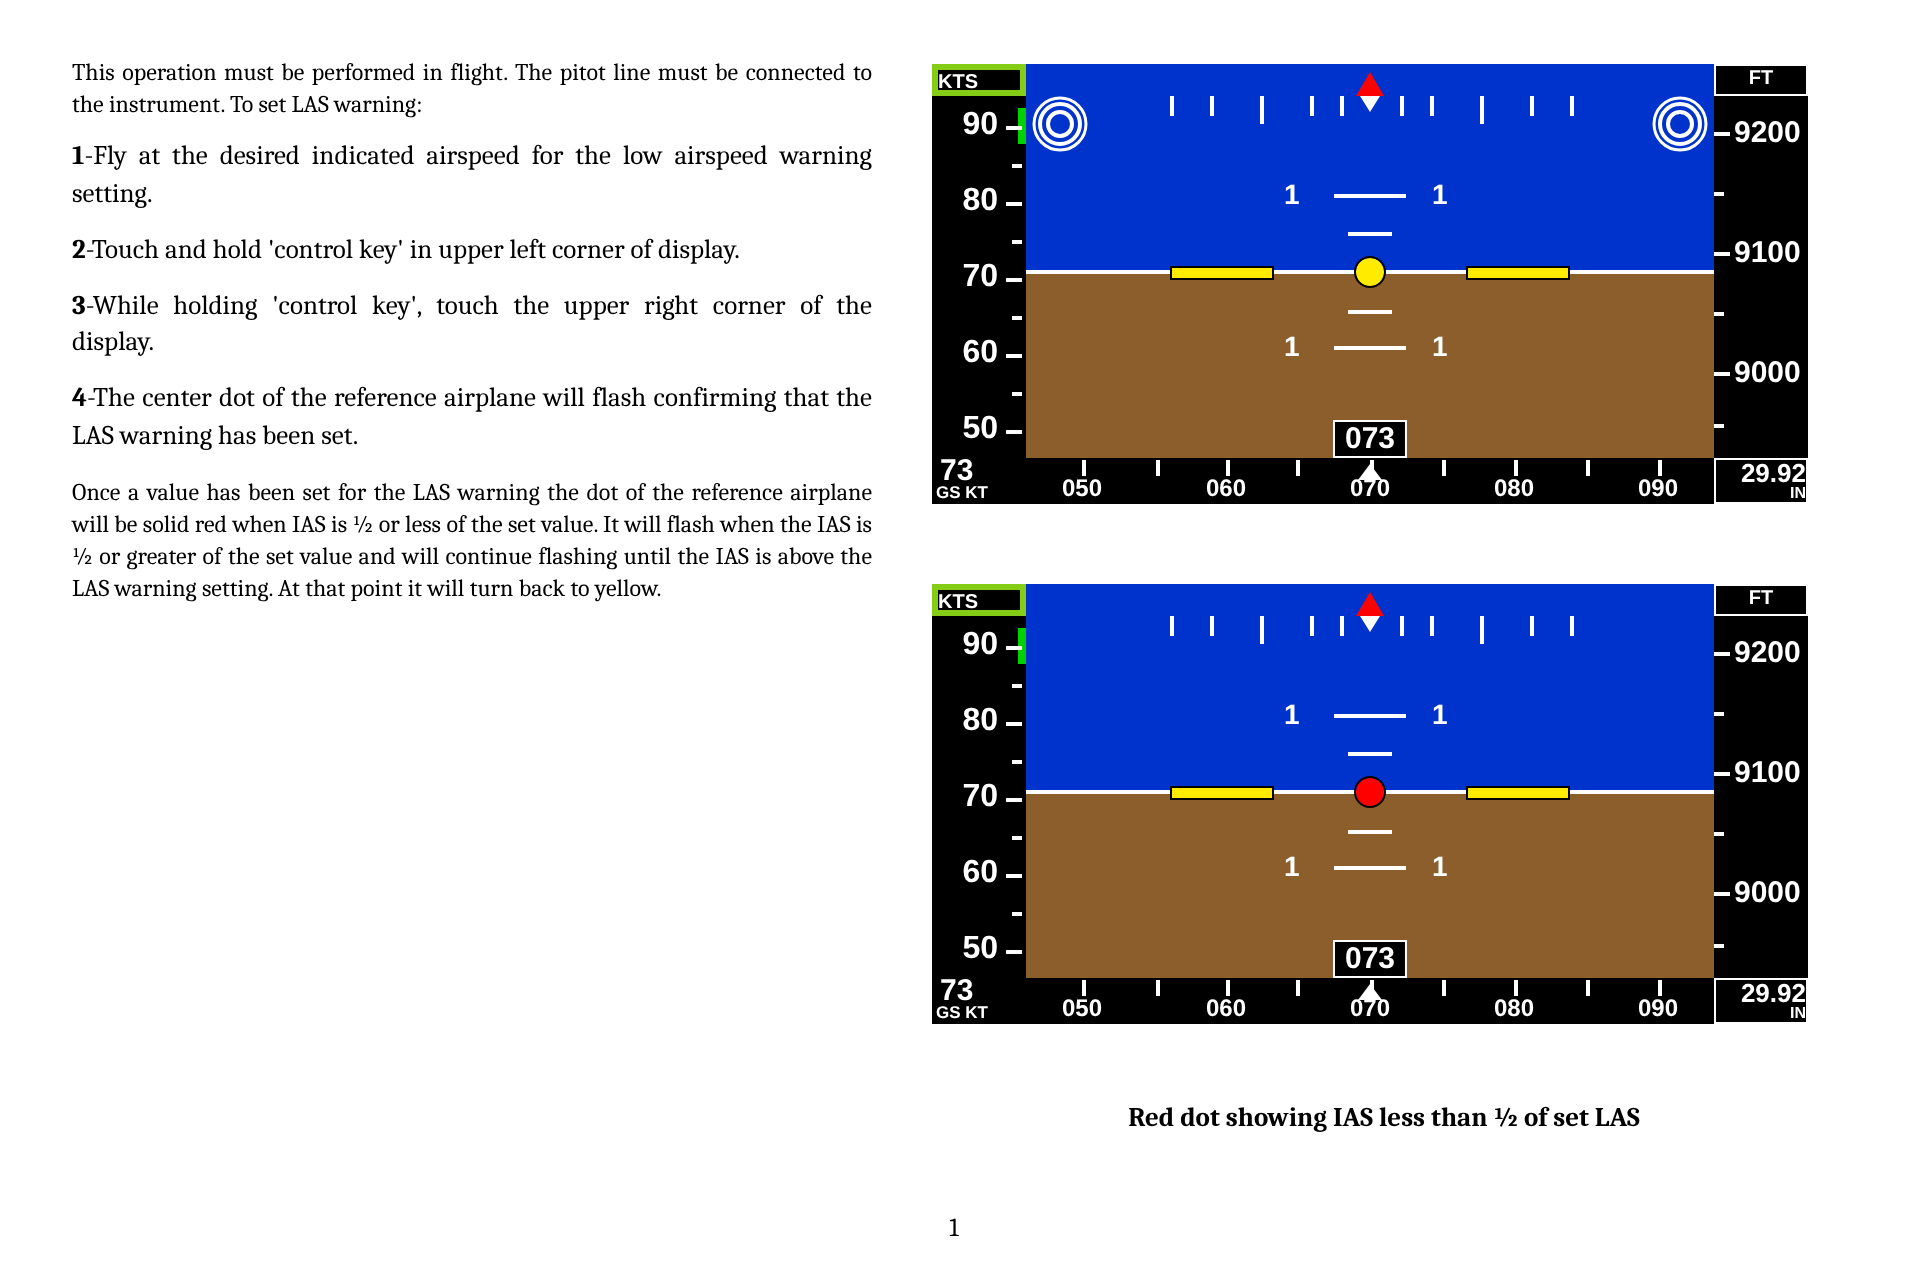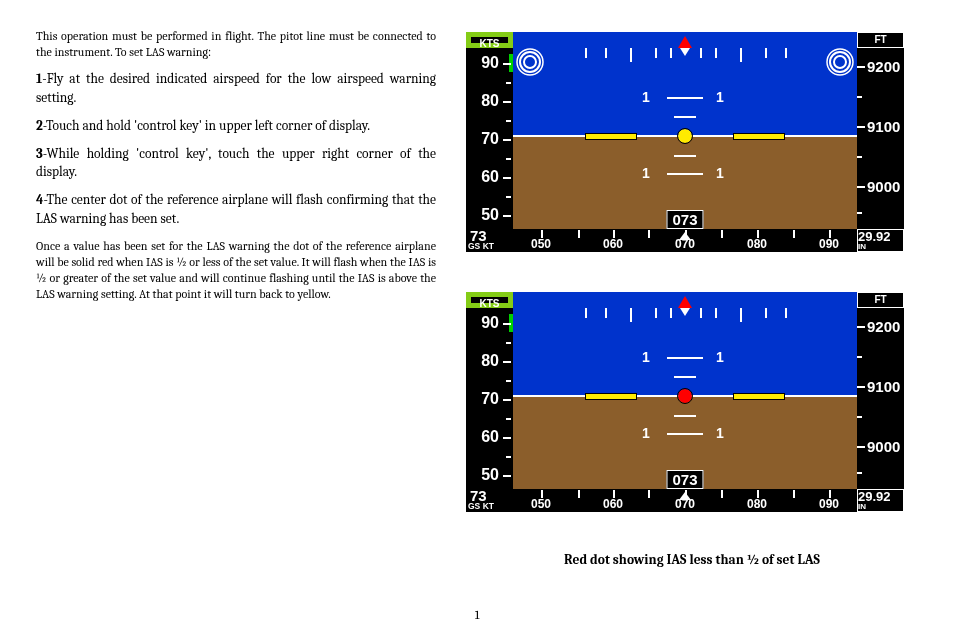--- a/index.html
+++ b/index.html
@@ -17,36 +17,36 @@
   
   .pfd { width: 438px; height: 220px; background: #000; position: relative; font-family: Arial, Helvetica, sans-serif; overflow: hidden; margin-bottom: 40px; }
   .pfd:last-of-type { margin-bottom: 6px; }
 
   .sky { position: absolute; left: 47px; right: 47px; top: 0; height: 104px; background: #0033CC; }
   .ground { position: absolute; left: 47px; right: 47px; top: 104px; bottom: 23px; background: #8B5E2B; }
   .compass { position: absolute; left: 47px; right: 47px; bottom: 0; height: 23px; background: #000; color: #fff; }
 
   
   .tape-l { position: absolute; left: 0; top: 0; bottom: 0; width: 47px; background: #000; color: #fff; }
-  .tape-l-hdr { position: absolute; top: 0; left: 0; right: 0; height: 16px; background:#000; border: 5px solid #84cc16; font-size: 10px; font-weight: bold; text-align: center; line-height: 14px; }
+  .tape-l-hdr { position: absolute; top: 0; left: 0; right: 0; height: 16px; background:#000; border: 3px solid #84cc16; font-size: 10px; font-weight: bold; text-align: left; line-height: 14px; }
   .spd-num { position: absolute; right: 14px; font-size: 16px; font-weight: bold; }
   .spd-tick { position: absolute; right: 2px; width: 8px; height: 2px; background: #fff; }
   .spd-tick.minor { width: 5px; }
   .spd-green { position: absolute; right: 0; top: 22px; width: 4px; height: 18px; background: #00D000; }
   .gs { position: absolute; left: 0; right: 17px; bottom: 0; height: 23px; font-size: 11px; }
   .gs .v { position:absolute; left:4px; top:-2px; font-size:15px; font-weight:bold;}
   .gs .l { position:absolute; left:2px; bottom:1px; font-size:8.5px; font-weight:bold;}
 
   
   .tape-r { position: absolute; right: 0; top: 0; bottom: 0; width: 47px; background: #000; color: #fff; }
   .tape-r-hdr { position: absolute; top: 0; left: 0; right: 0; height: 16px; background:#000; border: 1px solid #fff; font-size: 10px; font-weight: bold; text-align: center; line-height: 14px; }
   .alt-num { position: absolute; left: 10px; font-size: 15px; font-weight: bold; }
   .alt-tick { position: absolute; left: 0; width: 8px; height: 2px; background: #fff; }
   .alt-tick.minor { width: 5px; }
-  .baro { position: absolute; left:0; right:0; bottom:0; height:23px; border: 1px solid #fff; text-align:left; }
+  .baro { position: absolute; left:0; right:0; bottom:0; height:23px; border: 1px solid #fff; text-align:right; }
   .baro .v { font-size:13px; font-weight:bold; line-height:12px; display:block; padding-top:1px;}
   .baro .l { font-size:8px; font-weight:bold; line-height:8px; display:block;}
 
   
   .roll-pointer { position:absolute; left:50%; top:4px; transform:translateX(-50%); width:0; height:0; border-left:7px solid transparent; border-right:7px solid transparent; border-bottom:12px solid red; z-index:5;}
   .roll-scale { position:absolute; left:50%; top:16px; transform:translateX(-50%); width:220px; height:30px; z-index:4;}
   .roll-tick { position:absolute; width:2px; height:10px; background:#fff; top:0; transform-origin: bottom center; }
   .roll-tick.tri { width:0; height:0; border-left:5px solid transparent; border-right:5px solid transparent; border-top:8px solid #fff; background:none;}
 
   .horizon-line { position:absolute; left:47px; right:47px; top:103px; height:2px; background:#fff; z-index:3;}

